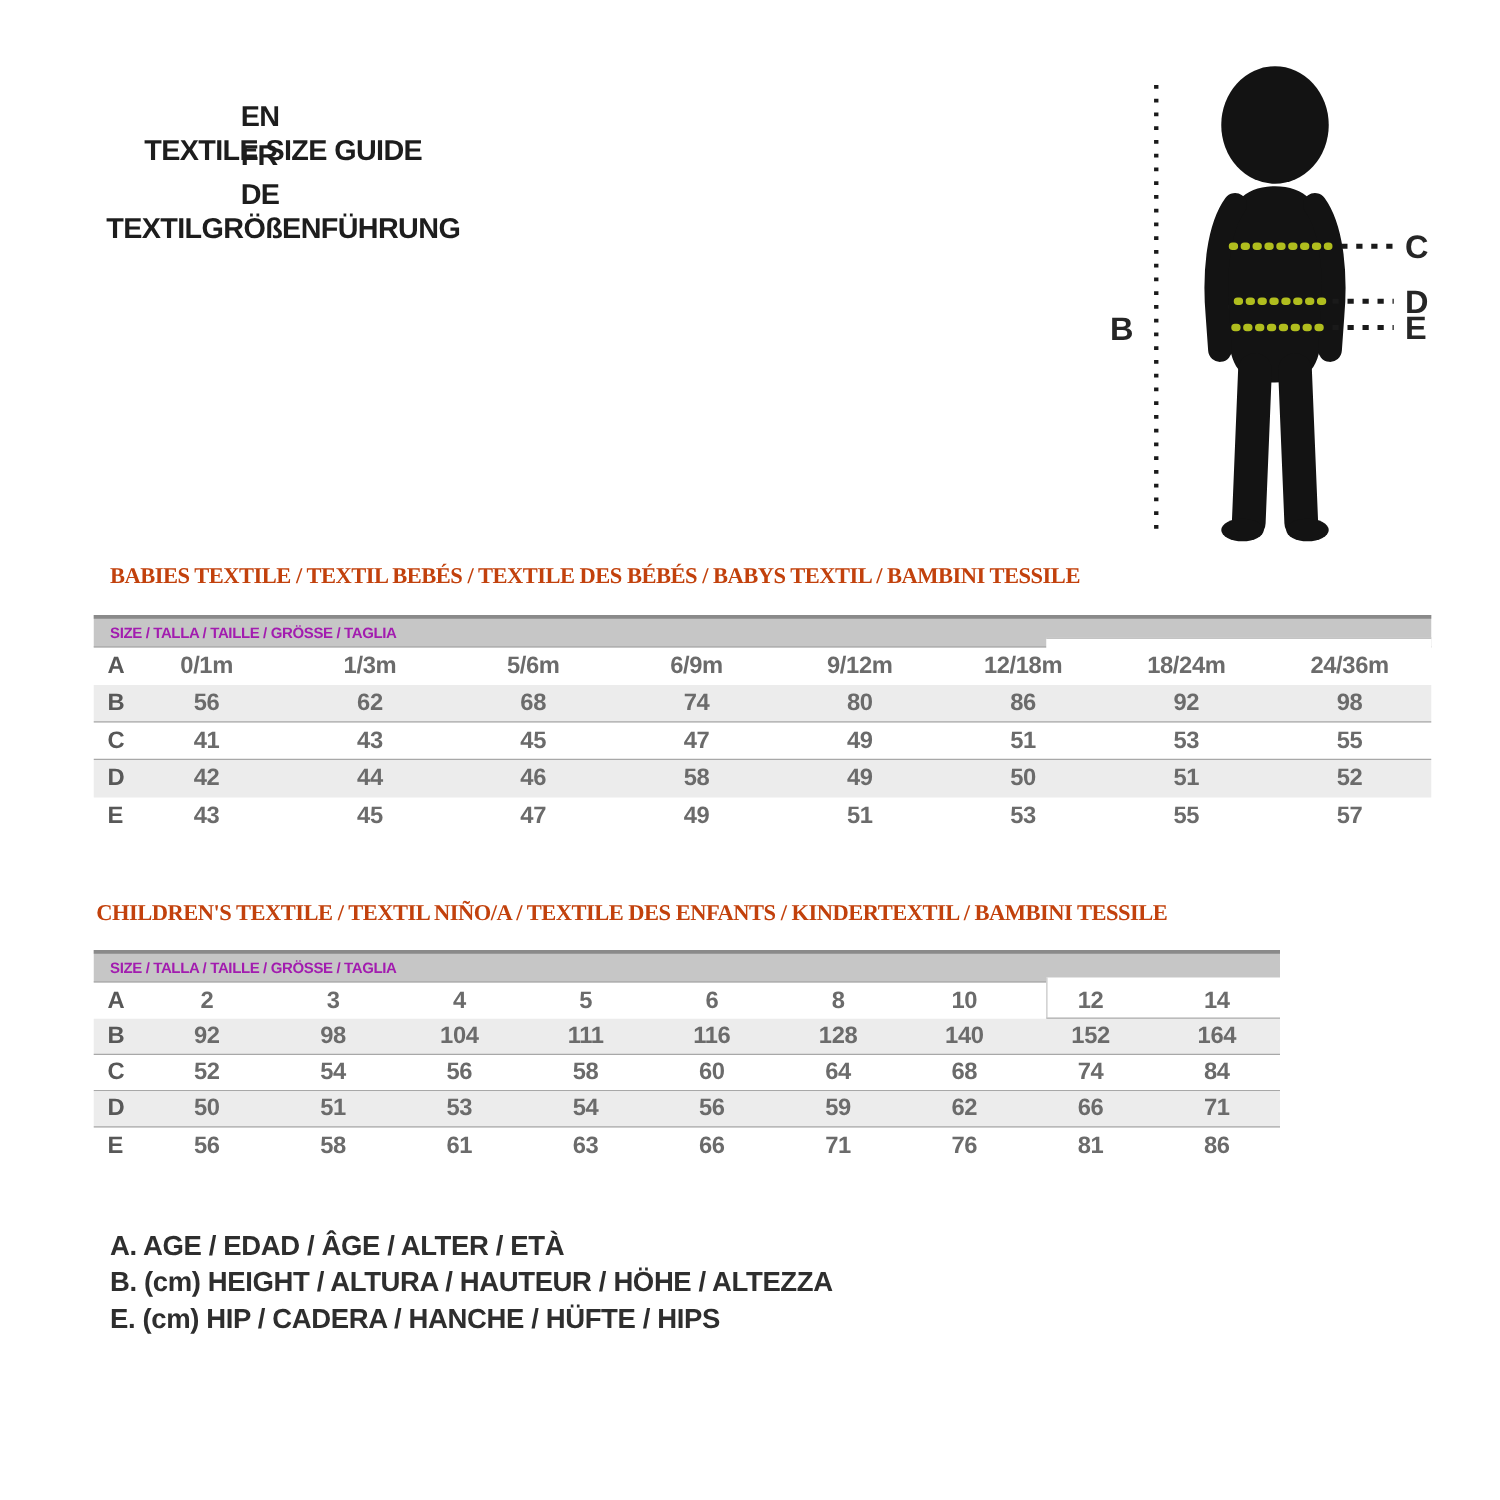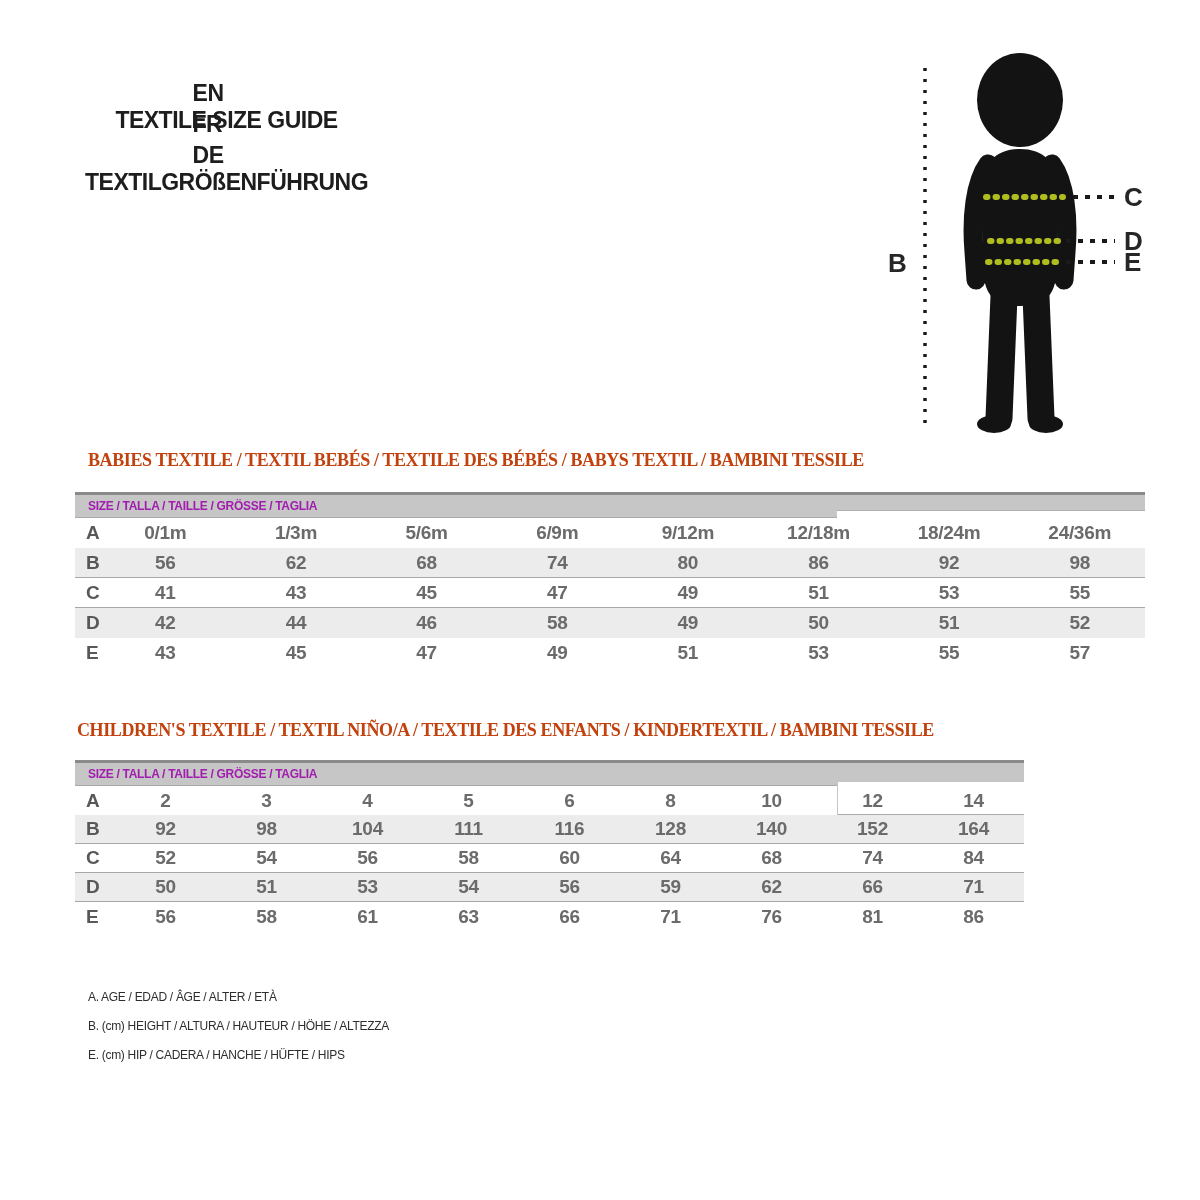--- a/index.html
+++ b/index.html
@@ -30,21 +30,21 @@
   .row.stripe{background:#ececec;}
   .row.bline{border-bottom:1px solid #a8a8a8;}
   .c{text-align:center;font-size:19px;font-weight:bold;color:#6b6b6b;letter-spacing:-0.3px;}
   .rl{text-align:left;padding-left:11px;color:#585858;}
   .overlay{position:absolute;z-index:1;}
   #babies-fade{left:762px;top:18px;width:308px;height:26px;background:#ffffff;border-top:1px solid #b0b0b0;}
   #children-hl{left:762px;top:22px;width:187px;height:34px;background:#ffffff;box-sizing:border-box;
                border-left:1px solid #c6c6c6;border-bottom:2px solid #ababab;}
   
   .legend{position:absolute;left:88px;top:982px;}
-  .legend-line{height:29px;display:flex;align-items:center;font-size:12px;font-weight:normal;
+  .legend-line{height:29px;display:flex;align-items:center;font-size:22px;font-weight:bold;
                color:#2e2e2e;letter-spacing:-0.3px;white-space:pre;}
 </style>
 </head>
 <body>
 
 <div class="page">
 
   <div class="langs">
     <div class="lang-row">
       <span class="lang-code">EN</span>

